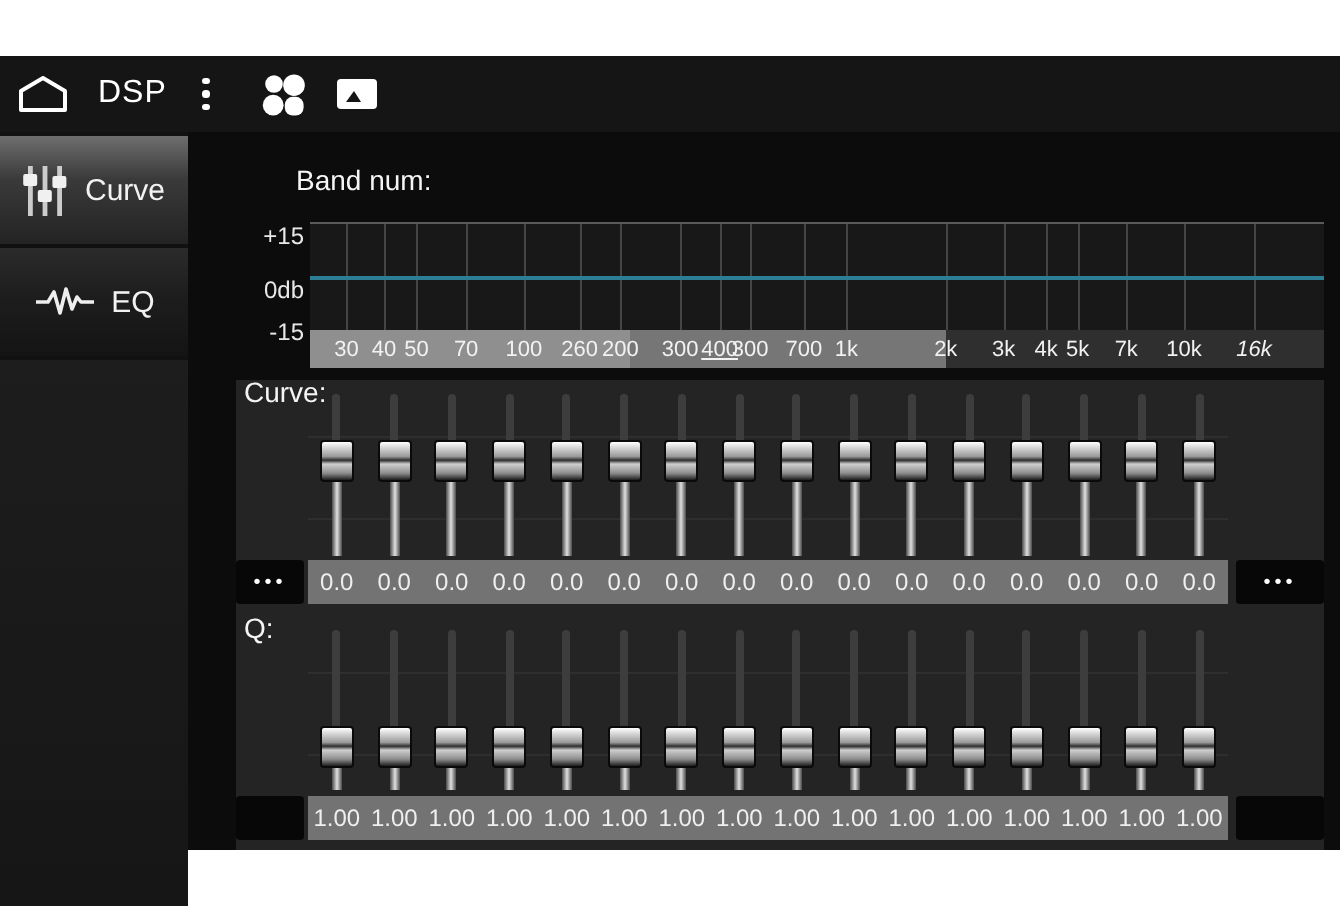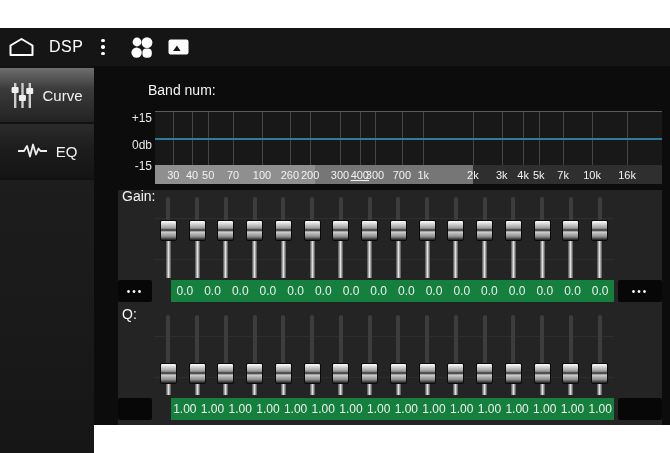--- a/index.html
+++ b/index.html
@@ -63,21 +63,21 @@
   .trk-dn { position:absolute; left:50%; width:5px; margin-left:-2.5px; bottom:0;
             background:linear-gradient(90deg,#4a4a4a,#e0e0e0 50%,#4a4a4a); }
   .thumb { position:absolute; left:0; width:17px; height:21px; border-radius:2px; border:1px solid #0a0a0a;
            background:linear-gradient(180deg,#ffffff 0%,#d9d9d9 14%,#9a9a9a 38%,#2e2e2e 48%,#cfcfcf 58%,#8d8d8d 82%,#1d1d1d 100%); }
 
   .value-row { position:absolute; left:24px; right:8px; height:22px; display:flex; align-items:stretch; }
   .more-btn { width:34px; background:#070707; border-radius:2px; display:flex; align-items:center;
               justify-content:center; color:#fff; font-size:10px; letter-spacing:2px; cursor:pointer; }
   .more-btn.right { width:44px; margin-left:4px; }
   .more-btn.blank { background:#070707; color:transparent; cursor:default; }
-  .vbar { flex:1; margin-left:19px; background:#15803d; display:flex; }
+  .vbar { flex:1; margin-left:2px; background:#737373; display:flex; }
   .vcell { flex:1; display:flex; align-items:center; justify-content:center; color:#efefef; font-size:12px; }
 </style>
 </head>
 <body>
 
 <div id="stage">
   <div id="ui">
 
     <div class="topbar">
       <div class="tb-left">
@@ -185,25 +185,25 @@
             <span class="tick" style="left: 40.4%; text-decoration: underline;">400</span>
             <span class="tick" style="left: 43.4%;">300</span>
             <span class="tick" style="left: 48.7%;">700</span>
             <span class="tick" style="left: 52.9%;">1k</span>
             <span class="tick" style="left: 62.7%;">2k</span>
             <span class="tick" style="left: 68.4%;">3k</span>
             <span class="tick" style="left: 72.6%;">4k</span>
             <span class="tick" style="left: 75.7%;">5k</span>
             <span class="tick" style="left: 80.5%;">7k</span>
             <span class="tick" style="left: 86.2%;">10k</span>
-            <span class="tick" style="left: 93.1%;">16k</span>
-          </div>
-      </div>
-
-      <span class="sec-label" style="top:122px;">Gain:</span>
+            <span class="tick" style="left: 93.1%; font-style: italic;">16k</span>
+          </div>
+      </div>
+
+      <span class="sec-label" style="top:122px;">Curve:</span>
       <div class="slider-row" style="top:131px;height:81px;">
           <div class="scol">
             <div class="vslider">
               <div class="trk-up" style="height: 26px;"></div>
               <div class="trk-dn" style="height: 39px;"></div>
               <div class="thumb" style="top: 23px;"></div>
             </div>
           </div>
           <div class="scol">
             <div class="vslider">

